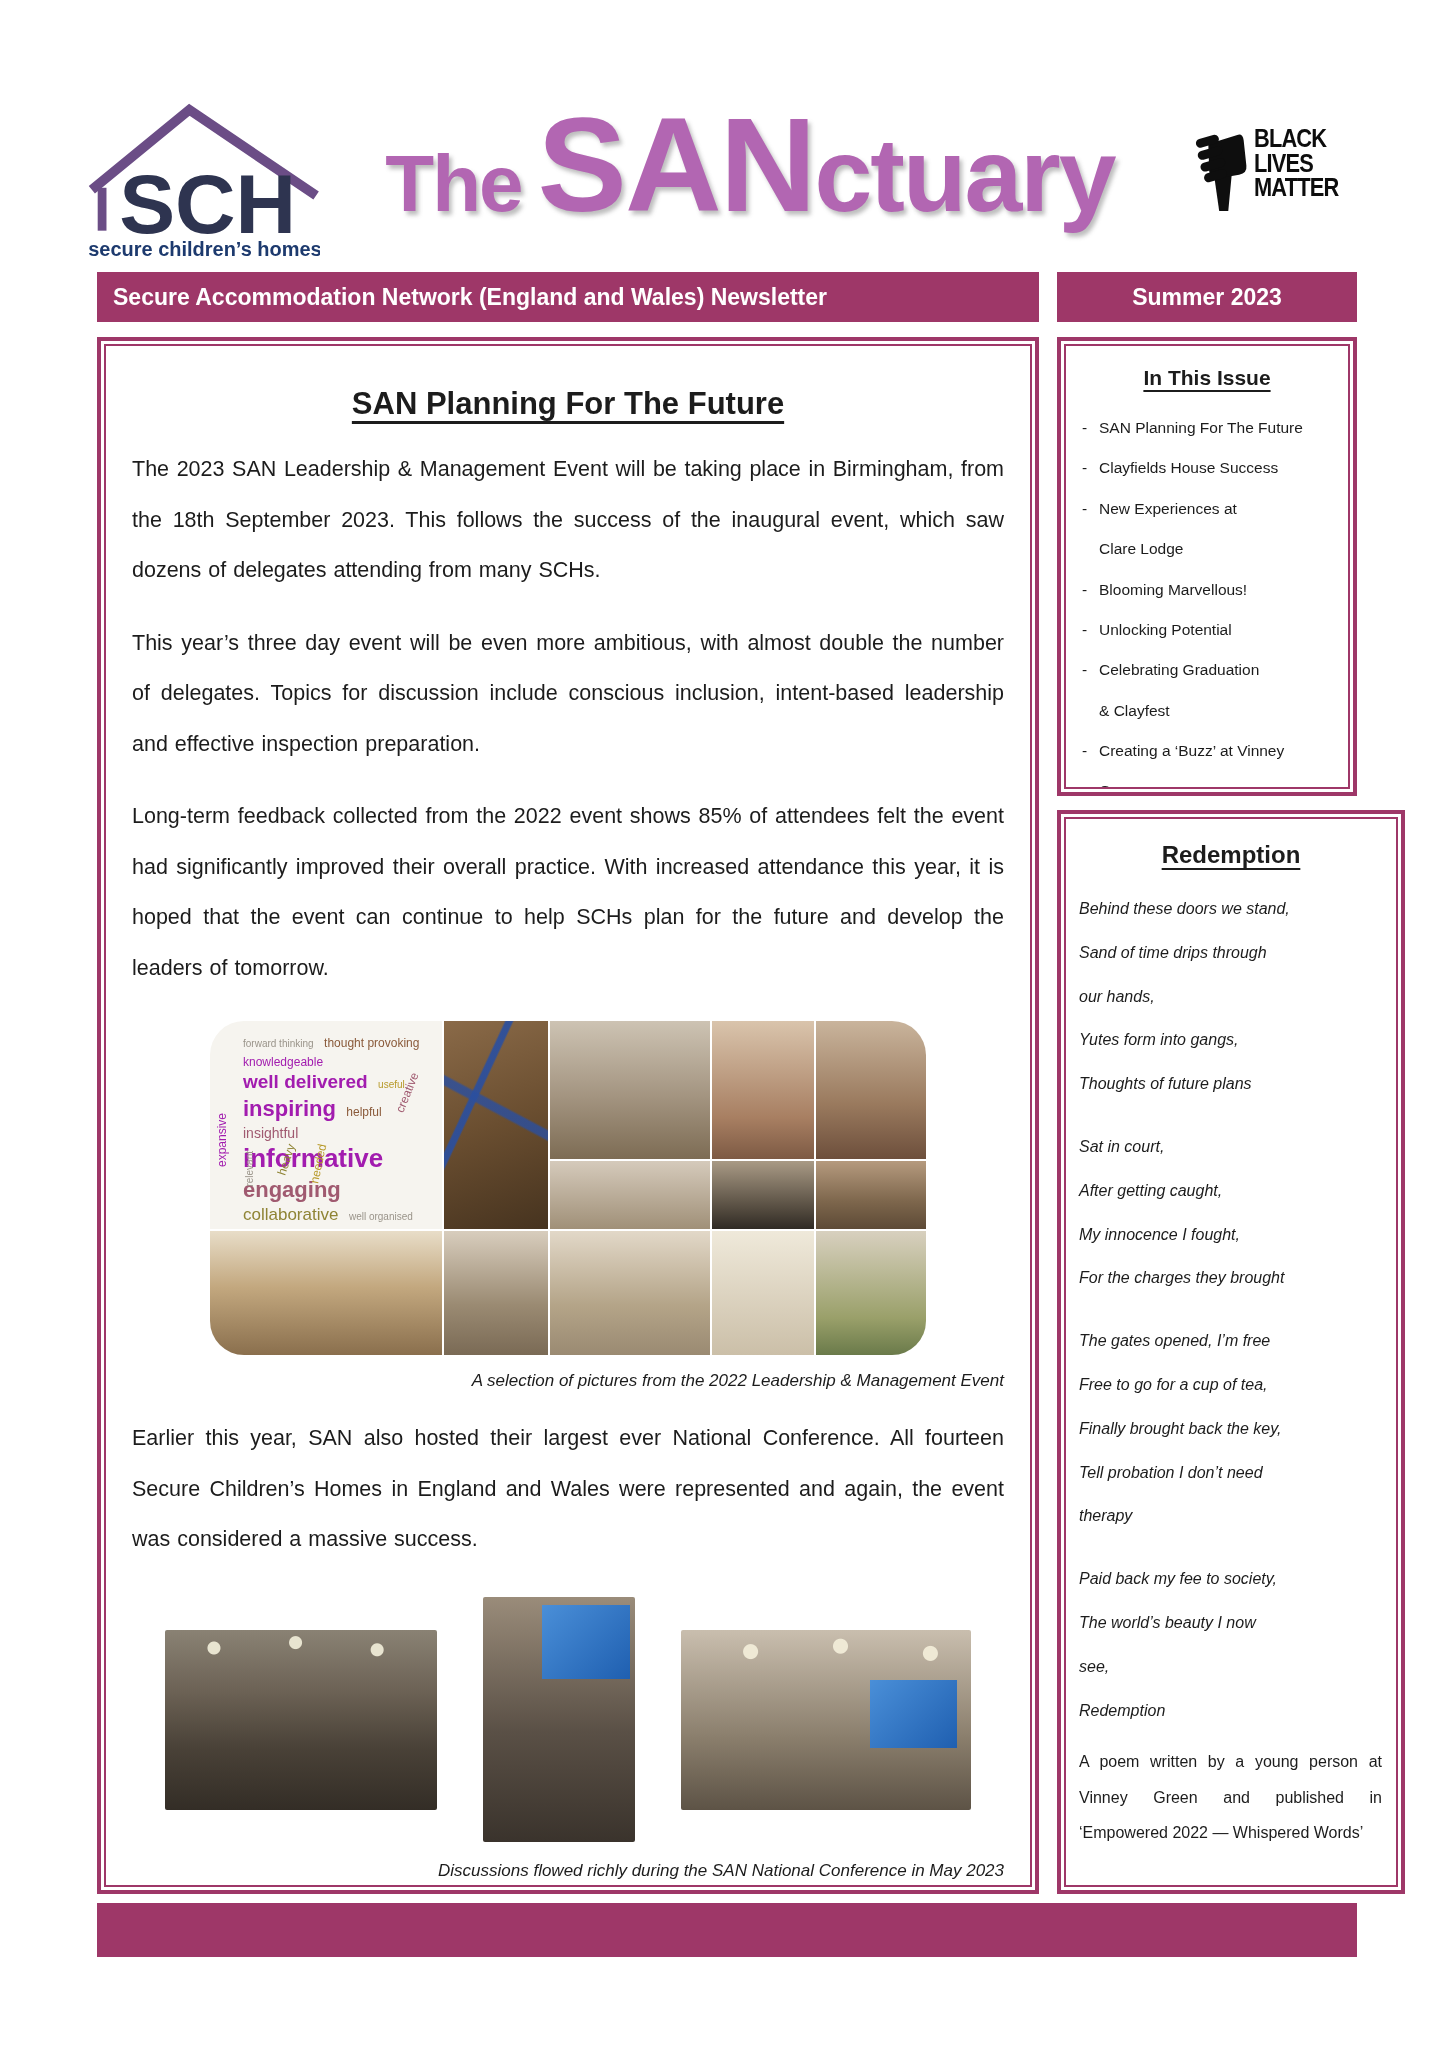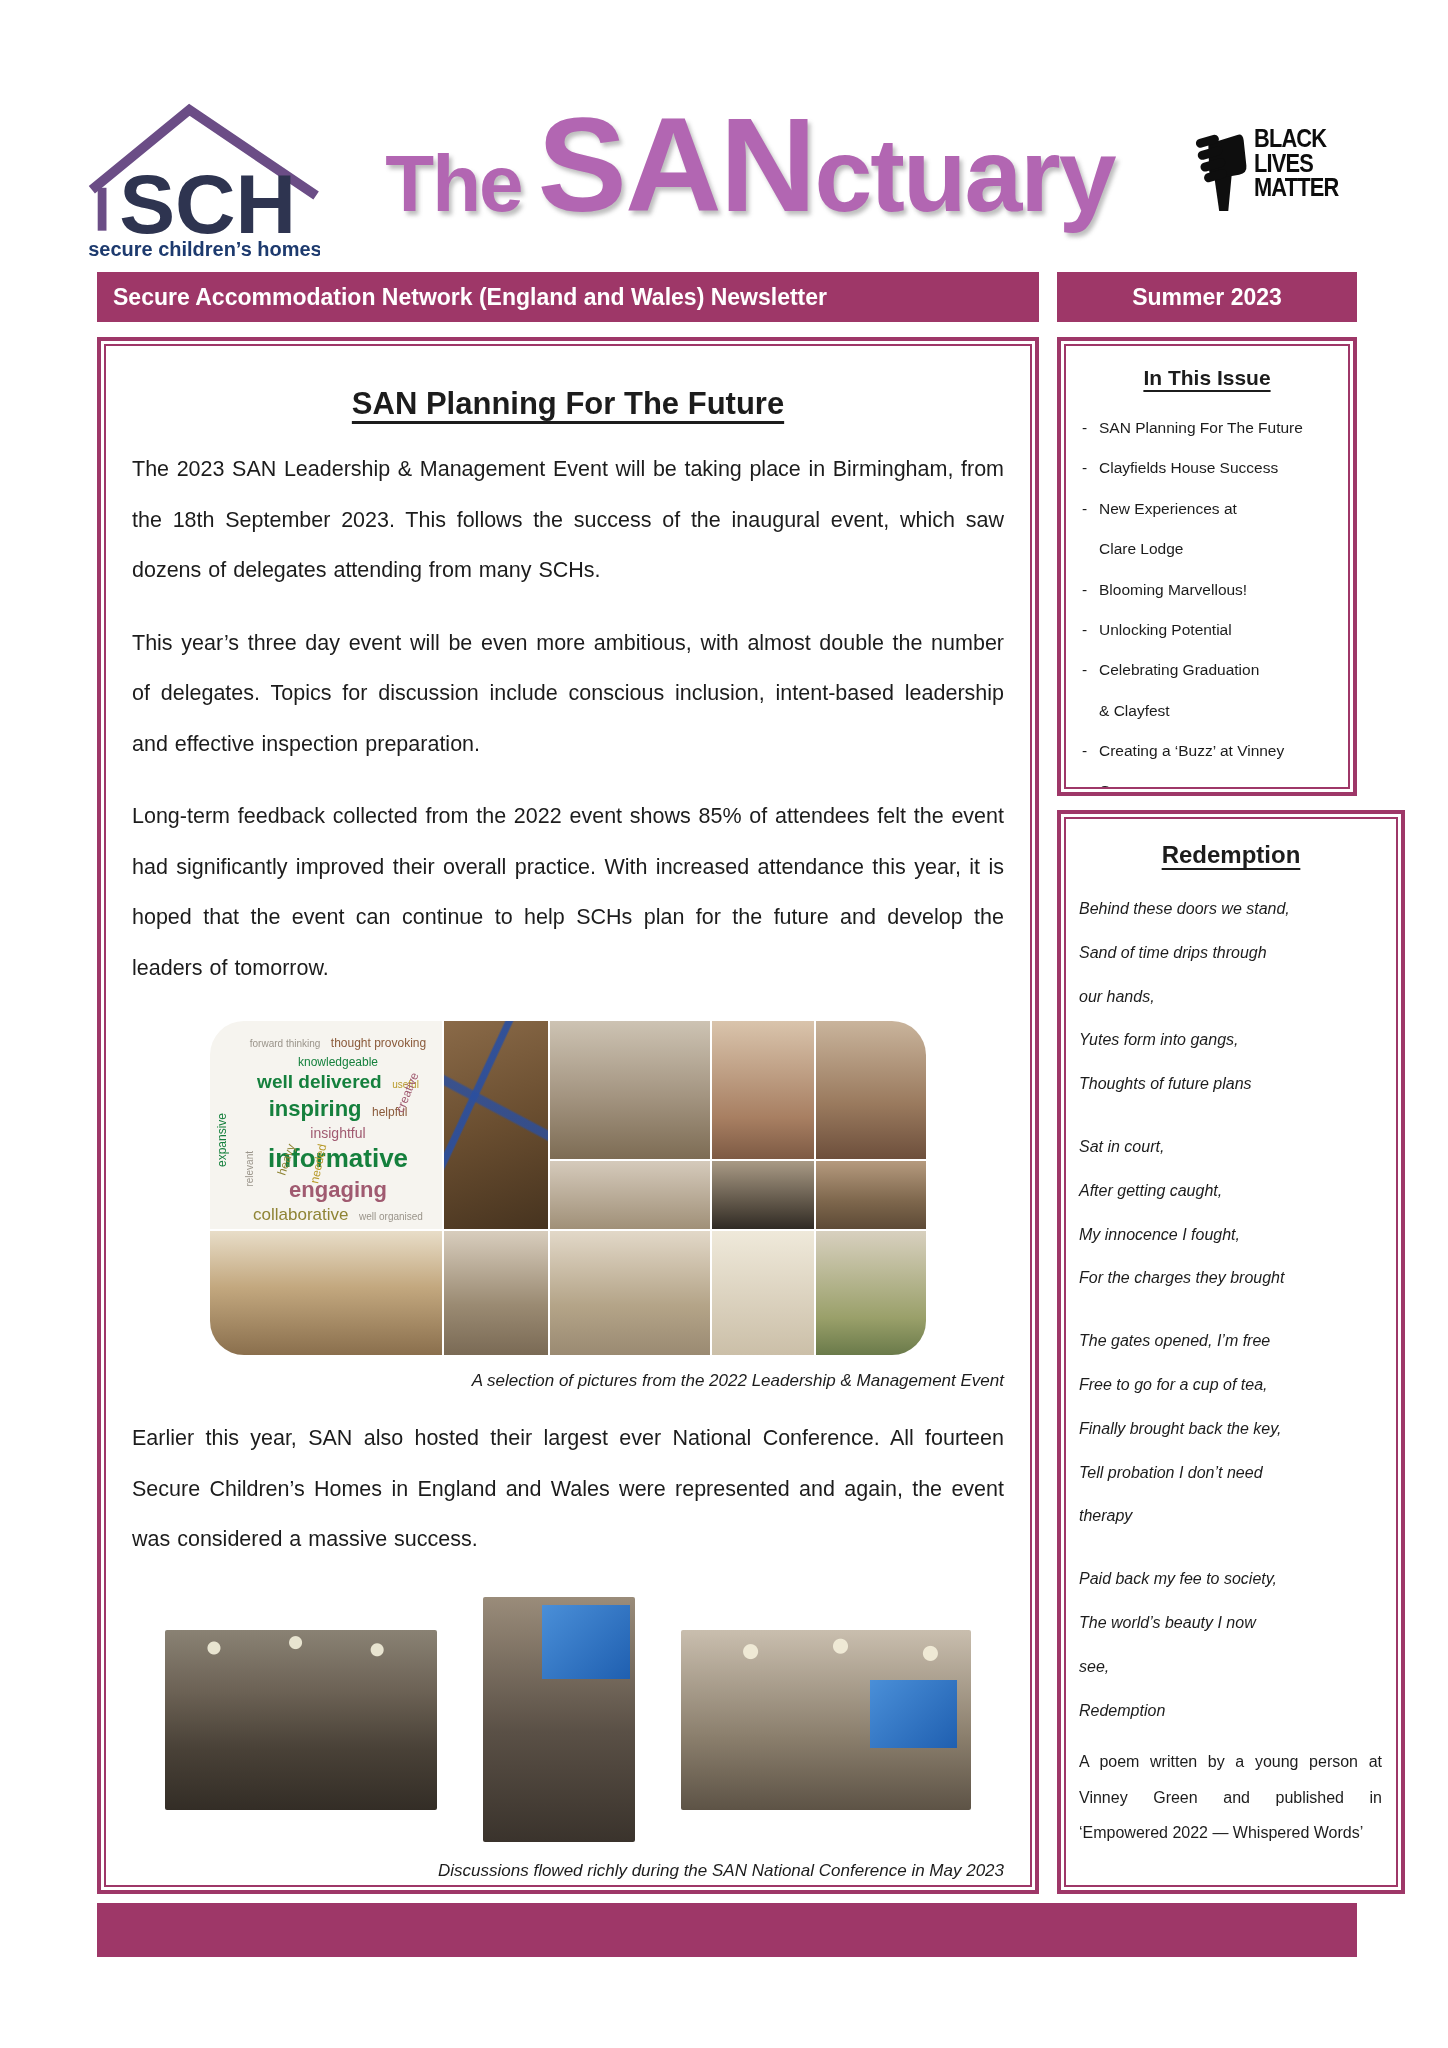--- a/index.html
+++ b/index.html
@@ -56,23 +56,23 @@
   .t-r2{grid-column:3;grid-row:2;background:linear-gradient(180deg,#d5cabb,#a09078);}
   .t-w {grid-column:4;grid-row:2;background:linear-gradient(180deg,#a99a85,#554c40 70%,#2f2a24);}
   .t-g {grid-column:5;grid-row:2;background:linear-gradient(180deg,#b59a7e,#7d664c 60%,#5d4a36);}
   .t-b1{grid-column:1;grid-row:3;background:linear-gradient(180deg,#e8ddc8,#c3a87f 45%,#8a6f4d);}
   .t-b2{grid-column:2;grid-row:3;background:linear-gradient(180deg,#d8cdbd,#9a8a72 60%,#7a6a55);}
   .t-b3{grid-column:3;grid-row:3;background:linear-gradient(180deg,#e2d8c8,#b4a488 60%,#9a8a72);}
   .t-b4{grid-column:4;grid-row:3;background:linear-gradient(180deg,#efe9da,#cbbfa8);}
   .t-b5{grid-column:5;grid-row:3;background:linear-gradient(180deg,#d8d0bf,#9aa06a 70%,#6a7a4a);}
 
   
-  .t-wc{position:relative;background:#f6f4ef;text-align:center;padding:12px 6px 20px 30px;box-sizing:border-box;overflow:hidden;}
+  .t-wc{position:relative;background:#f6f4ef;padding:12px 6px 20px 30px;box-sizing:border-box;overflow:hidden;}
   .t-wc span{display:inline-block;margin:0 3px;line-height:1.3;}
-  .c-maroon{color:#15803d}.c-rose{color:#a05a70}.c-brown{color:#8a5a3a}
+  .c-maroon{color:#a21caf}.c-rose{color:#a05a70}.c-brown{color:#8a5a3a}
   .c-olive{color:#8f8435}.c-gold{color:#b89a2a}.c-gray{color:#9a948a}
   .s10{font-size:10px}.s12{font-size:12px}.s14{font-size:14px}.s17{font-size:17px}
   .s19{font-size:19px;font-weight:bold}.s22{font-size:22px;font-weight:bold}.s26{font-size:26px;font-weight:bold}
   .vert{position:absolute;writing-mode:vertical-rl;transform:rotate(180deg);margin:0;}
   .v-expansive{left:2px;top:92px;}
   .v-relevant{left:30px;top:130px;}
   .diag{position:absolute;margin:0;}
   .d-heavy{left:58px;bottom:62px;transform:rotate(-72deg);}
   .d-needed{left:86px;bottom:58px;transform:rotate(-78deg);}
   .d-creative{right:10px;top:64px;transform:rotate(-68deg);}

